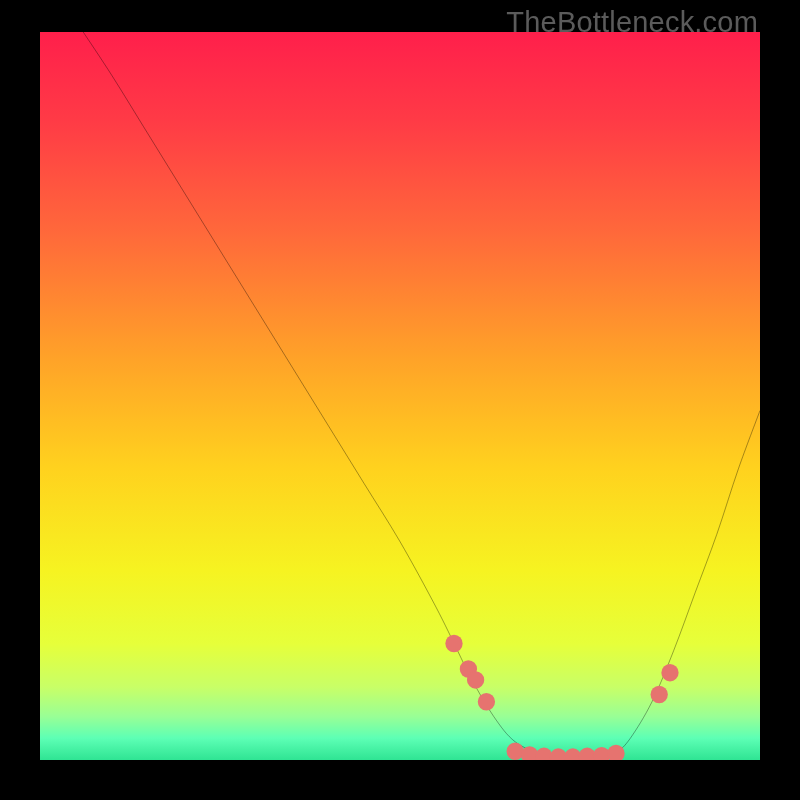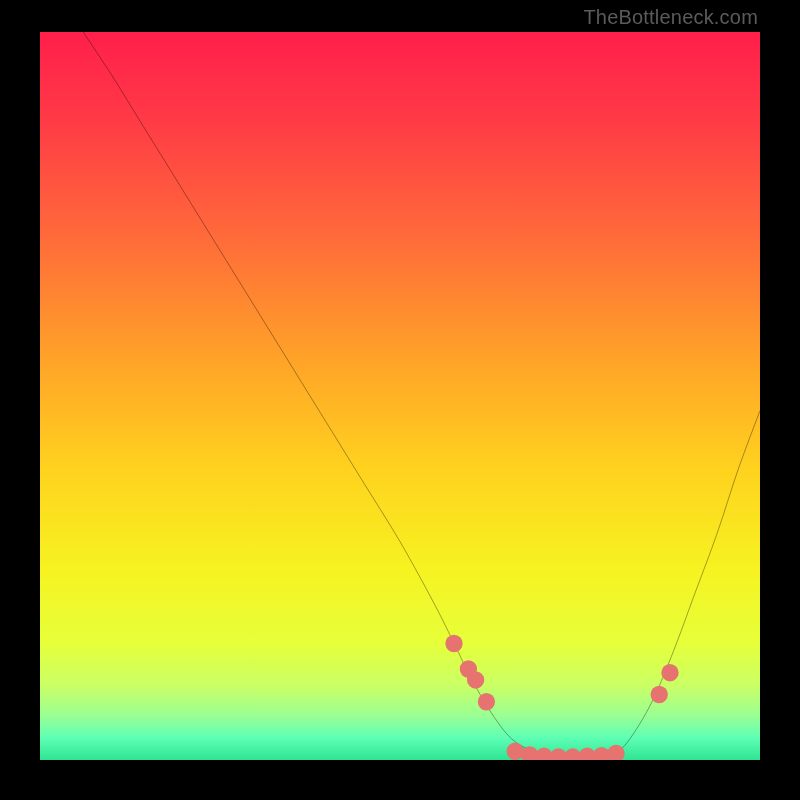--- a/index.html
+++ b/index.html
@@ -27,21 +27,21 @@
   }
   .gradient {
     position: absolute;
     left: 0; top: 0; right: 0; bottom: 0;
   }
   .watermark {
     position: absolute;
     top: 6px;
     right: 42px;
     color: #5b5b5b;
-    font-size: 20px;
+    font-size: 29px;
     font-weight: 500;
     letter-spacing: 0.2px;
     user-select: none;
   }
   svg.curve {
     position: absolute;
     left: 0; top: 0;
     width: 720px; height: 728px;
   }
 </style>

